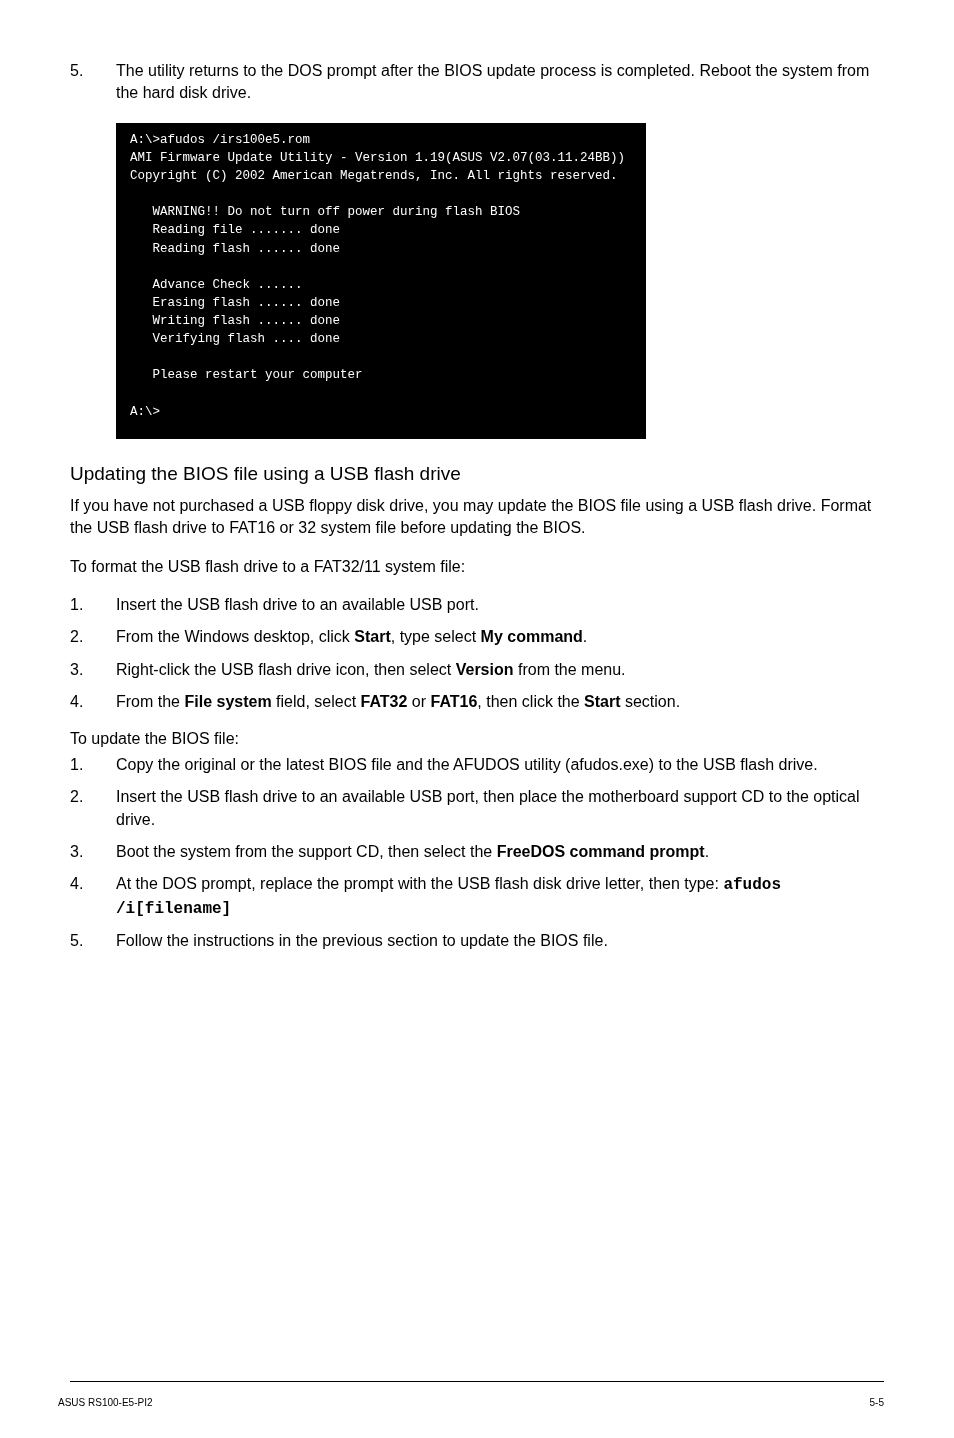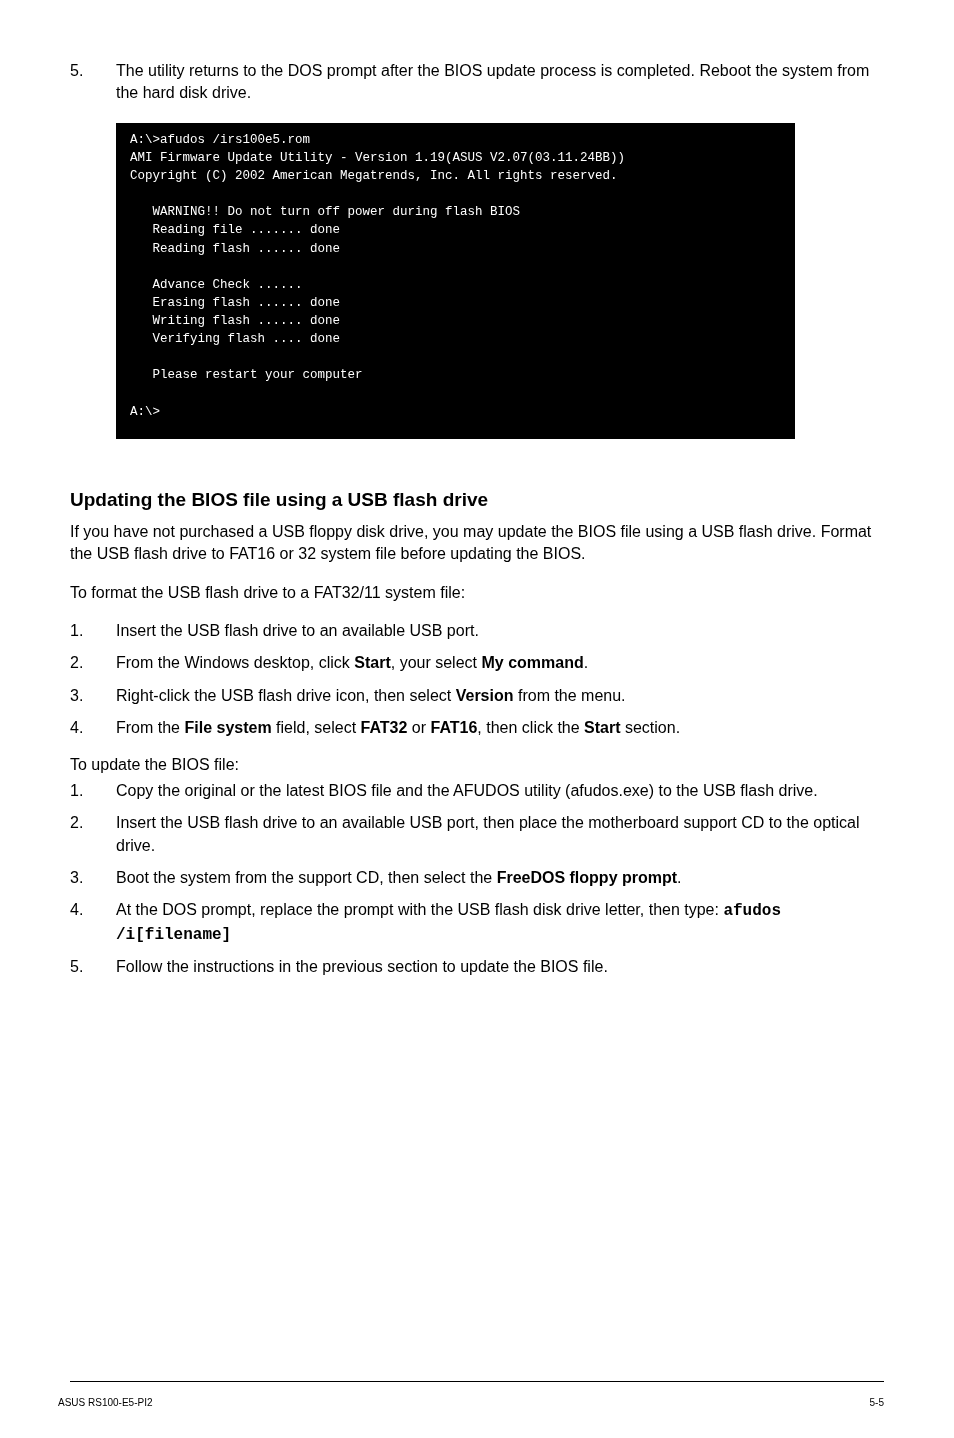--- a/index.html
+++ b/index.html
@@ -25,27 +25,27 @@
     .num-para .content { flex: 1; }
     .terminal {
       background: #000;
       color: #fff;
       font-family: "Courier New", monospace;
       font-size: 12.5px;
       line-height: 1.45;
       padding: 8px 14px 18px 14px;
       margin-left: 46px;
       margin-top: 4px;
-      margin-bottom: 50px;
+      margin-bottom: 24px;
       white-space: pre;
-      width: 679px;
+      width: 530px;
     }
     h2.section {
       font-size: 19px;
-      font-weight: bold;
+      font-weight: normal;
       margin-bottom: 10px;
       margin-top: 23px;
     }
     p.body {
       line-height: 1.4;
       margin-bottom: 16px;
     }
     .ol-item {
       display: flex;
       margin-bottom: 10px;
@@ -105,21 +105,21 @@
 
 <p class="body">To format the USB flash drive to a FAT32/11 system file:</p>
 
 <div class="ol-item">
   <div class="num">1.</div>
   <div class="content">Insert the USB flash drive to an available USB port.</div>
 </div>
 <div class="ol-item">
   <div class="num">2.</div>
   <div class="content">
-    <span>From the Windows desktop, click </span><b>Start</b><span>, your select </span><b>My command</b><span>.</span>
+    <span>From the Windows desktop, click </span><b>Start</b><span>, type select </span><b>My command</b><span>.</span>
   </div>
 </div>
 <div class="ol-item">
   <div class="num">3.</div>
   <div class="content">
     <span>Right-click the USB flash drive icon, then select </span><b>Version</b><span> from the menu.</span>
   </div>
 </div>
 <div class="ol-item" style="margin-bottom:14px;">
   <div class="num">4.</div>
@@ -134,21 +134,21 @@
   <div class="num">1.</div>
   <div class="content">Copy the original or the latest BIOS file and the AFUDOS utility (afudos.exe) to the USB flash drive.</div>
 </div>
 <div class="ol-item">
   <div class="num">2.</div>
   <div class="content">Insert the USB flash drive to an available USB port, then place the motherboard support CD to the optical drive.</div>
 </div>
 <div class="ol-item">
   <div class="num">3.</div>
   <div class="content">
-    <span>Boot the system from the support CD, then select the </span><b>FreeDOS floppy prompt</b><span>.</span>
+    <span>Boot the system from the support CD, then select the </span><b>FreeDOS command prompt</b><span>.</span>
   </div>
 </div>
 <div class="ol-item">
   <div class="num">4.</div>
   <div class="content">
     <span>At the DOS prompt, replace the prompt with the USB flash disk drive letter, then type: </span><span class="mono">afudos /i[filename]</span>
   </div>
 </div>
 <div class="ol-item">
   <div class="num">5.</div>

